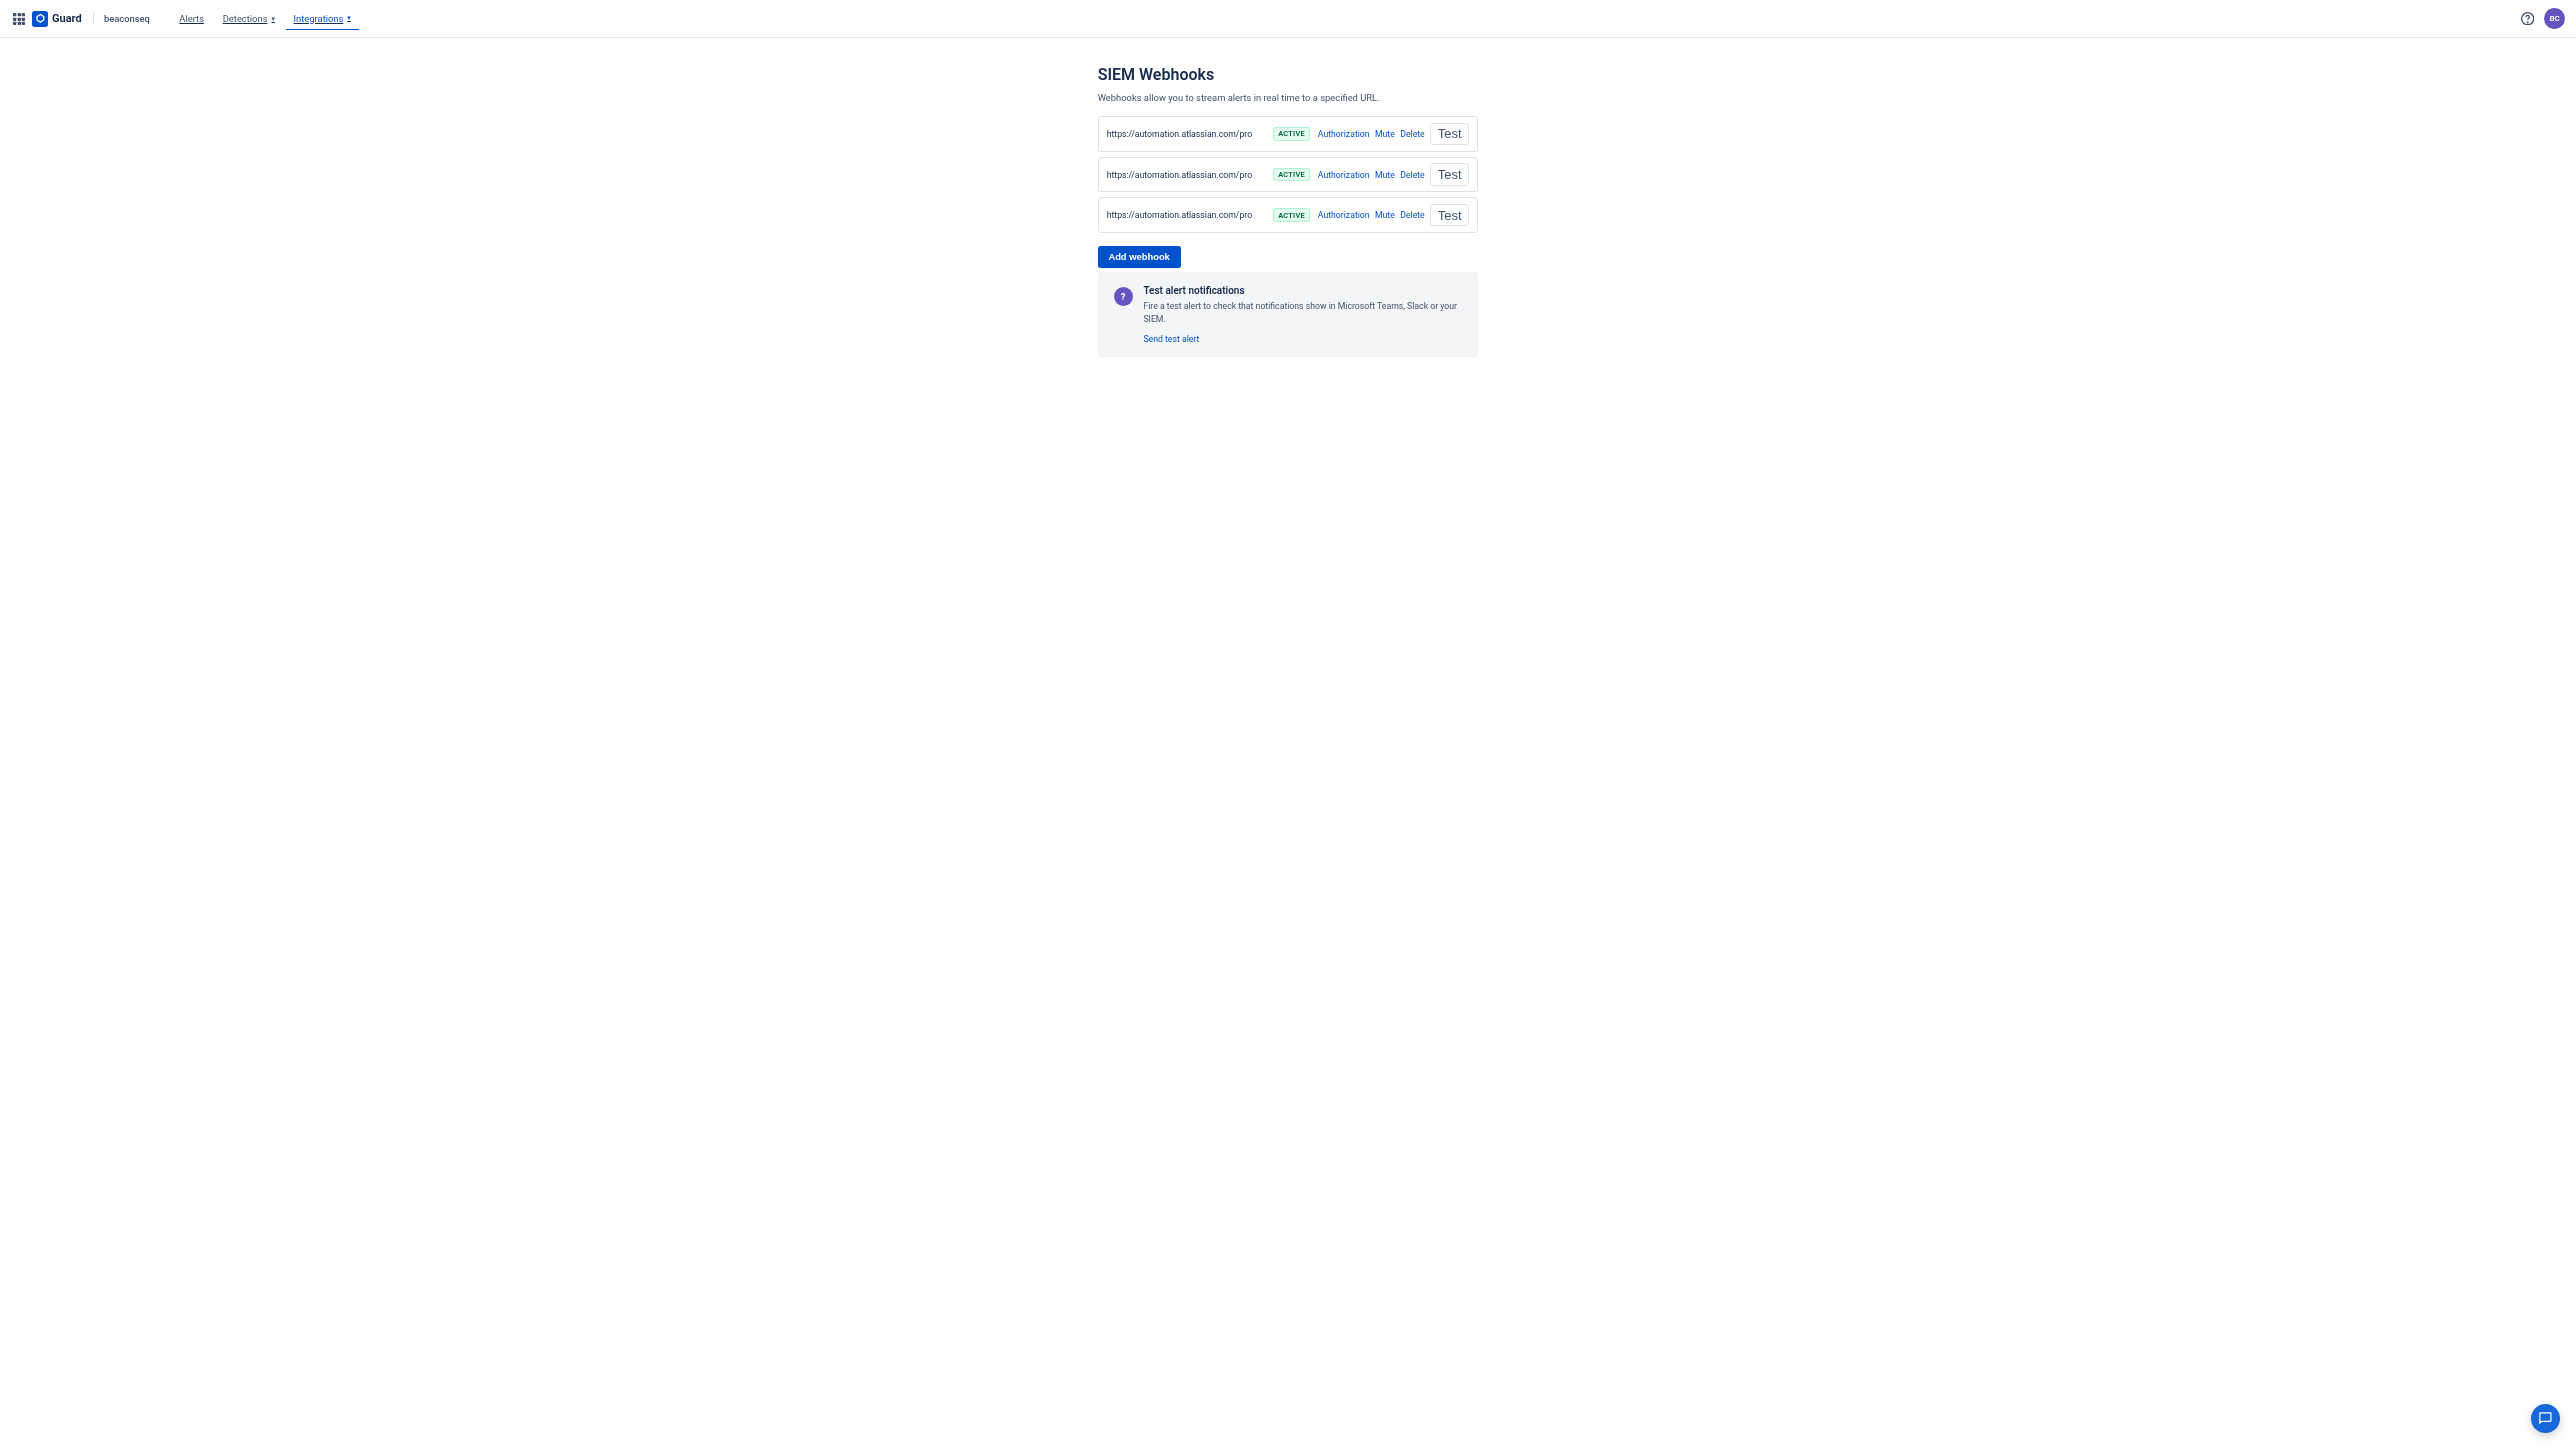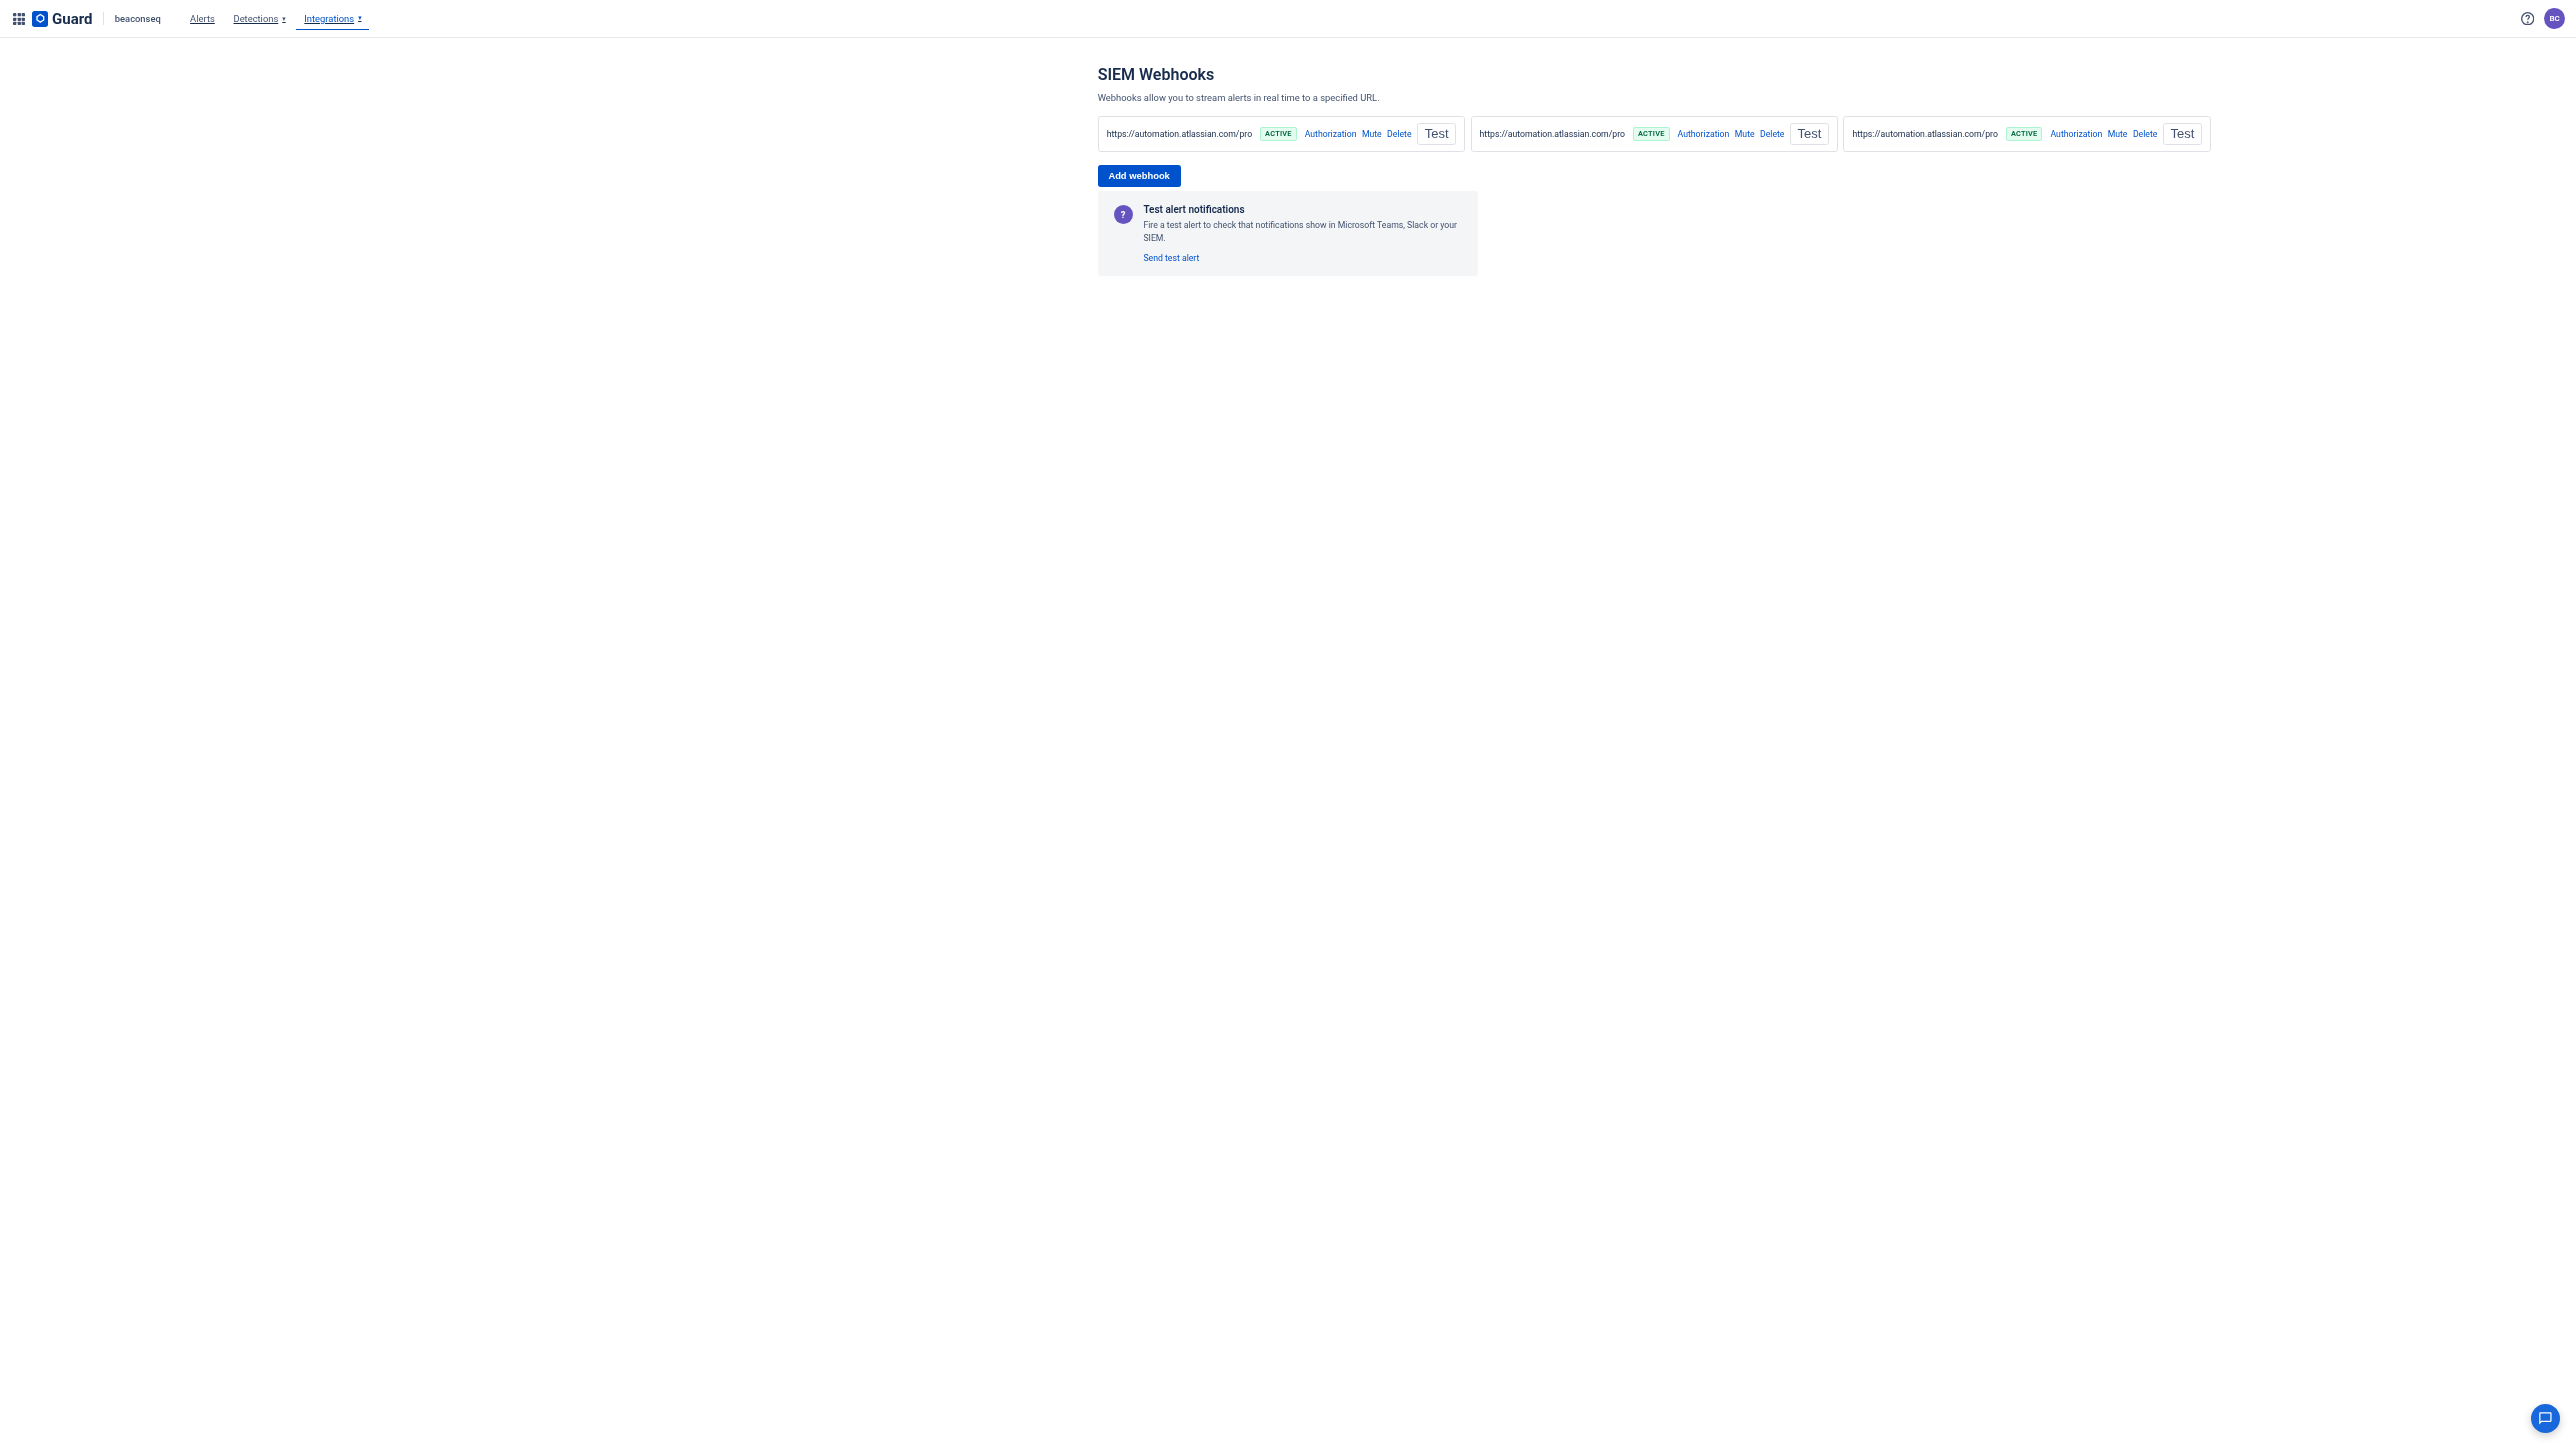--- a/index.html
+++ b/index.html
@@ -44,21 +44,21 @@
       justify-content: center;
       cursor: pointer;
       color: #42526e;
     }
 
     .nav-brand {
       display: flex;
       align-items: center;
       gap: 4px;
       font-weight: 700;
-      font-size: 15px;
+      font-size: 11px;
       color: #172b4d;
       justify-content: space-between;
     }
 
     .nav-brand .logo-square {
       width: 16px;
       height: 16px;
       background: #0052cc;
       border-radius: 2.7px;
       display: flex;
@@ -169,21 +169,21 @@
 
     .page-description {
       font-size: 9.4px;
       color: #42526e;
       margin-bottom: 13.4px;
     }
 
     
     .webhook-list {
       display: flex;
-      flex-direction: row;
+      flex-direction: column;
       gap: 5.4px;
       margin-bottom: 13.4px;
     }
 
     .webhook-row {
       display: flex;
       align-items: center;
       border: 0.7px solid #dfe1e6;
       border-radius: 2.7px;
       padding: 5.4px 8px;

